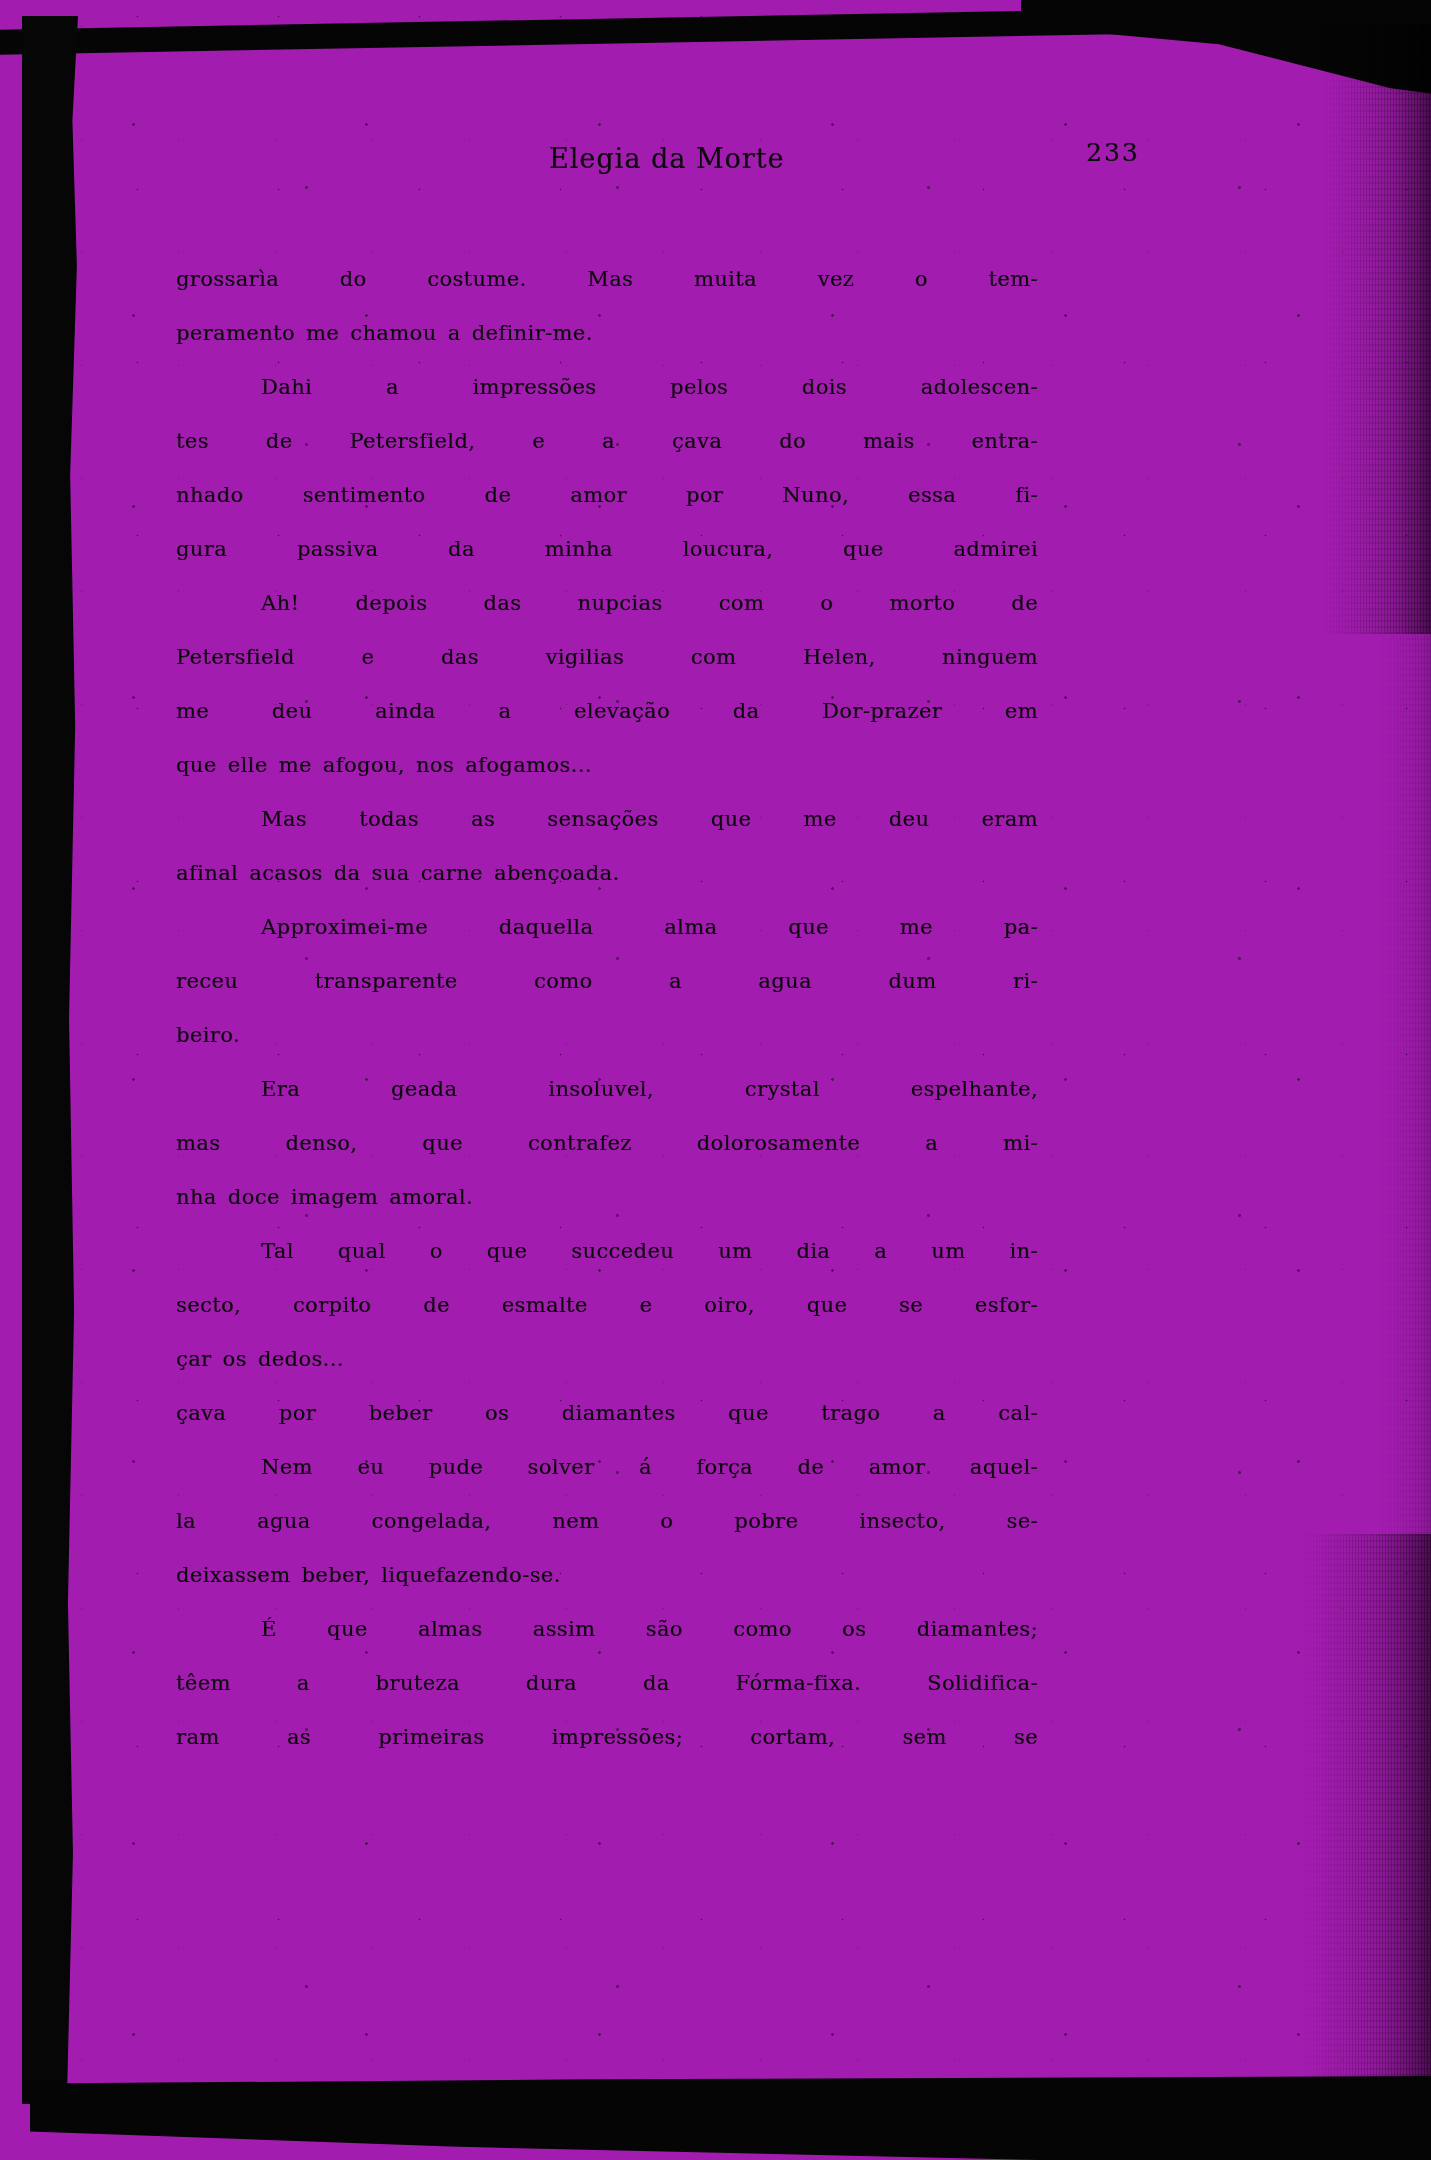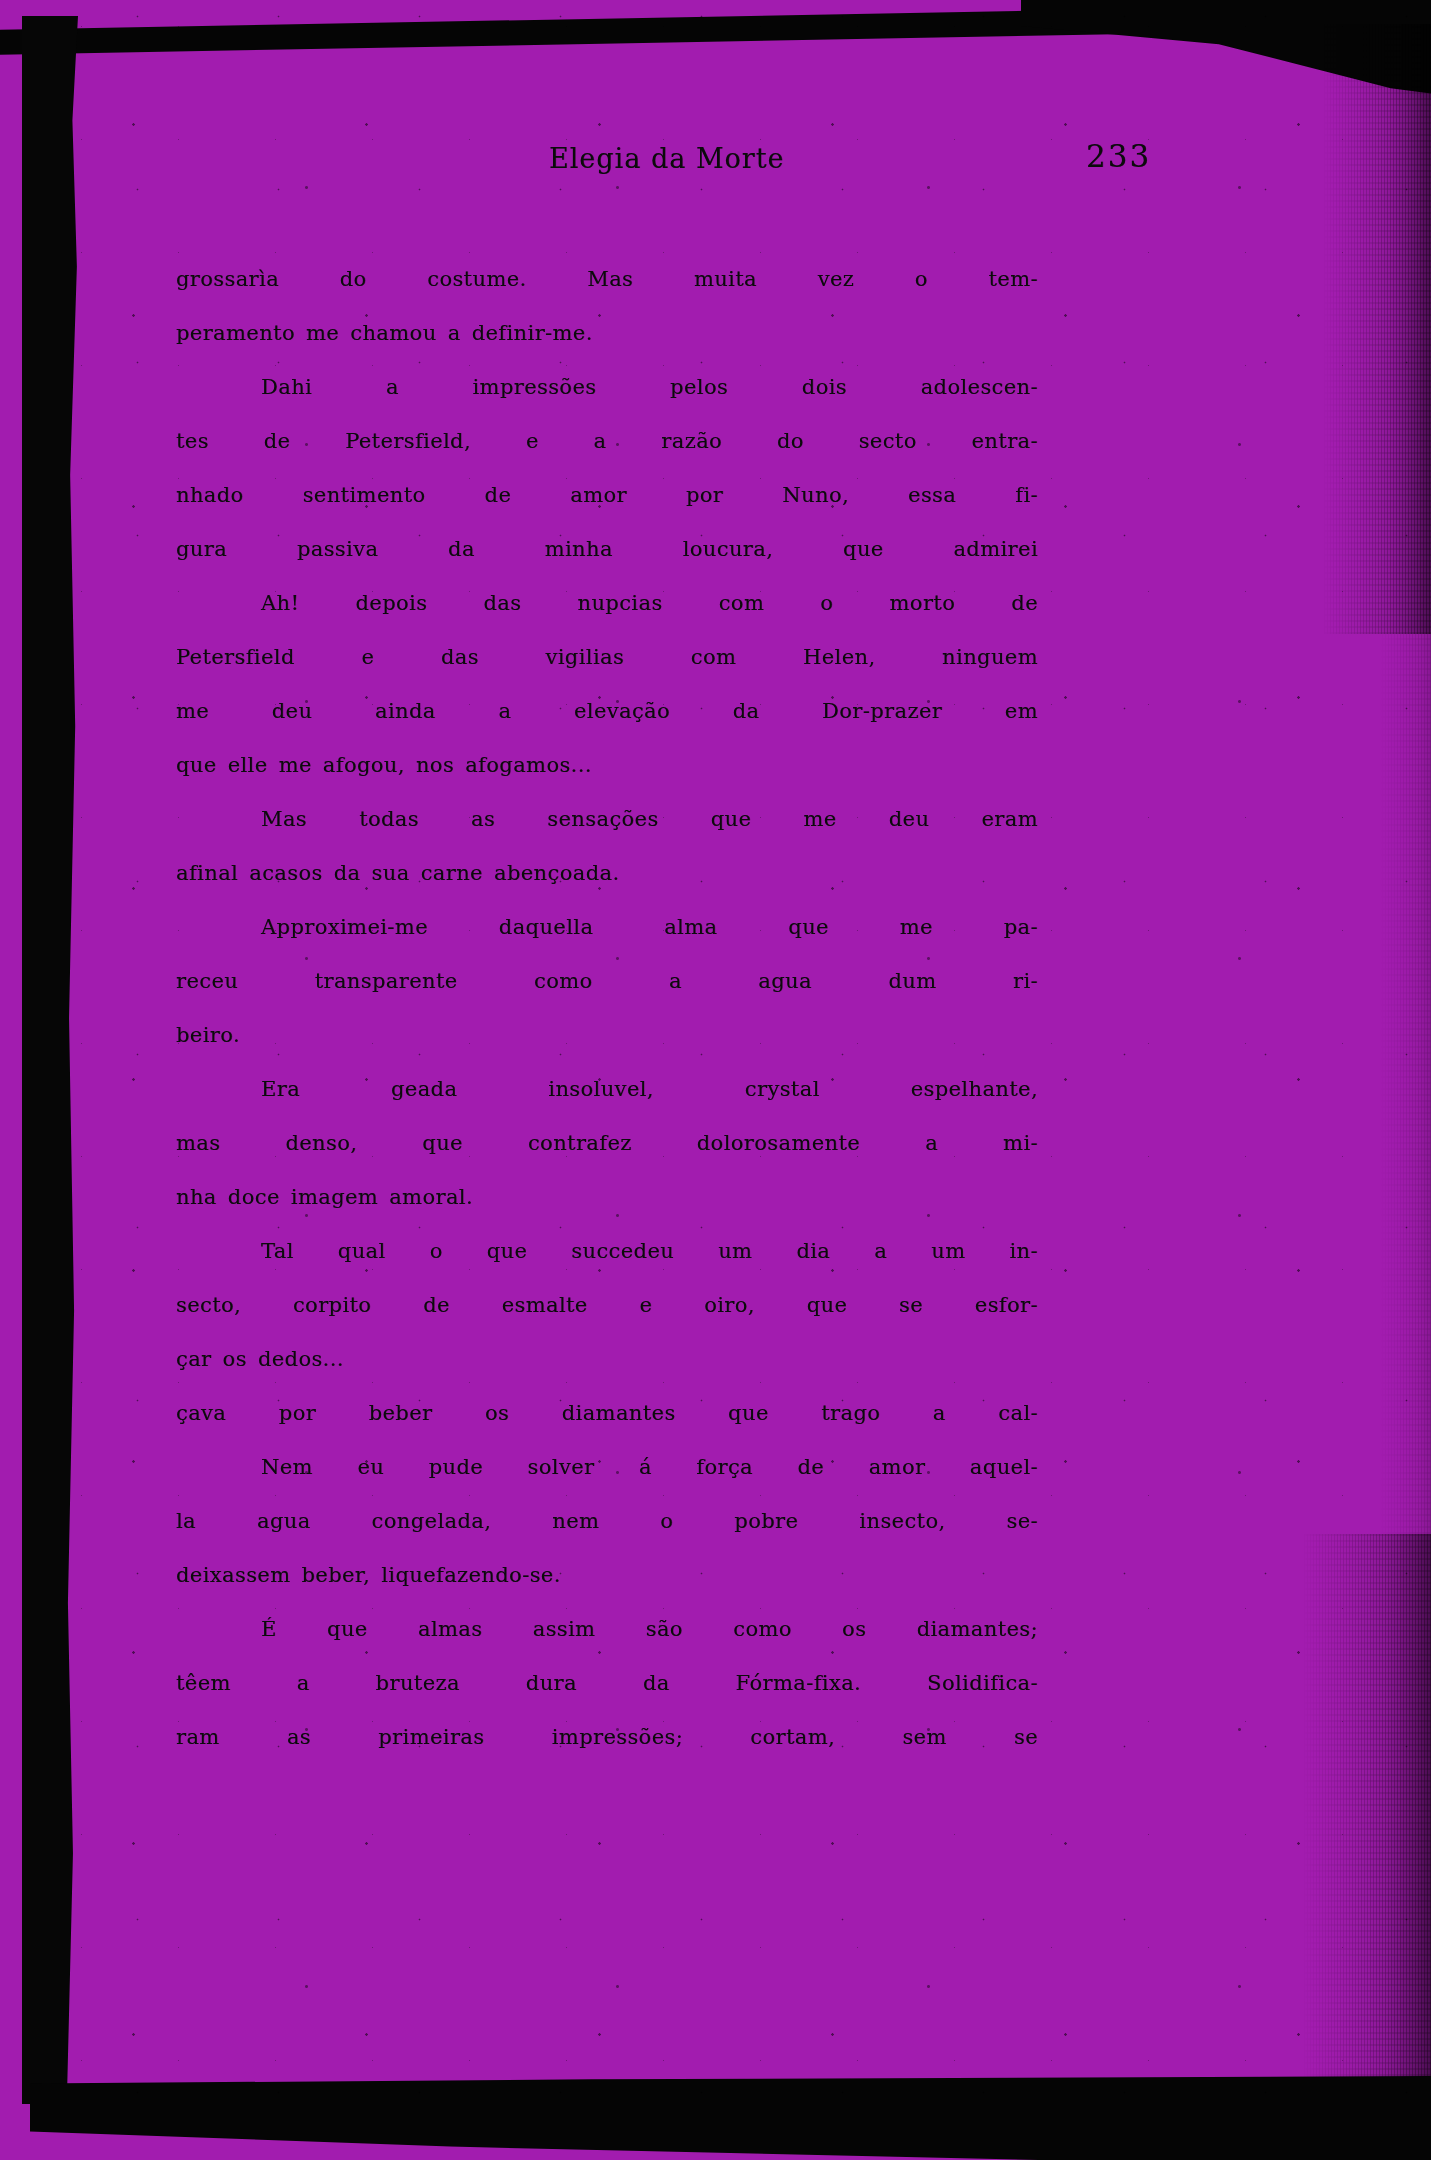--- a/index.html
+++ b/index.html
@@ -54,21 +54,21 @@
 
   
   .running-header { position:absolute; left:0; top:136px; width:100%; height:50px; }
   .title {
     position:absolute; left:549px; top:7px;
     font-size:27px; letter-spacing:1px;
     text-shadow:.4px .3px 0 rgba(0,0,0,.4);
   }
   .pagenum {
     position:absolute; left:1086px; top:2px;
-    font-size:31px; letter-spacing:2px;
+    font-size:25px; letter-spacing:2px;
     text-shadow:.4px .3px 0 rgba(0,0,0,.4);
   }
   .text-block {
     position:absolute; left:176px; top:252px; width:862px;
     font-size:21px; line-height:54px;
     word-spacing:4px; letter-spacing:.4px;
     text-shadow:.4px .3px 0 rgba(0,0,0,.35);
   }
   .line { text-align:justify; text-align-last:justify; }
   .line.end { text-align-last:left; }
@@ -90,21 +90,21 @@
 
   <header class="running-header">
     <span class="title">Elegia da Morte</span>
     <span class="pagenum">233</span>
   </header>
 
   <main class="text-block" id="text-block">
       <div class="line">grossarìa do costume. Mas muita vez o tem-</div>
       <div class="line end">peramento me chamou a definir-me.</div>
       <div class="line indent">Dahi a impressões pelos dois adolescen-</div>
-      <div class="line">tes de Petersfield, e a razão do secto entra-</div>
+      <div class="line">tes de Petersfield, e a çava do mais entra-</div>
       <div class="line">nhado sentimento de amor por Nuno, essa fi-</div>
       <div class="line">gura passiva da minha loucura, que admirei</div>
       <div class="line indent">Ah! depois das nupcias com o morto de</div>
       <div class="line">Petersfield e das vigilias com Helen, ninguem</div>
       <div class="line">me deu ainda a elevação da Dor-prazer em</div>
       <div class="line end">que elle me afogou, nos afogamos...</div>
       <div class="line indent">Mas todas as sensações que me deu eram</div>
       <div class="line end">afinal acasos da sua carne abençoada.</div>
       <div class="line indent">Approximei-me daquella alma que me pa-</div>
       <div class="line">receu transparente como a agua dum ri-</div>

